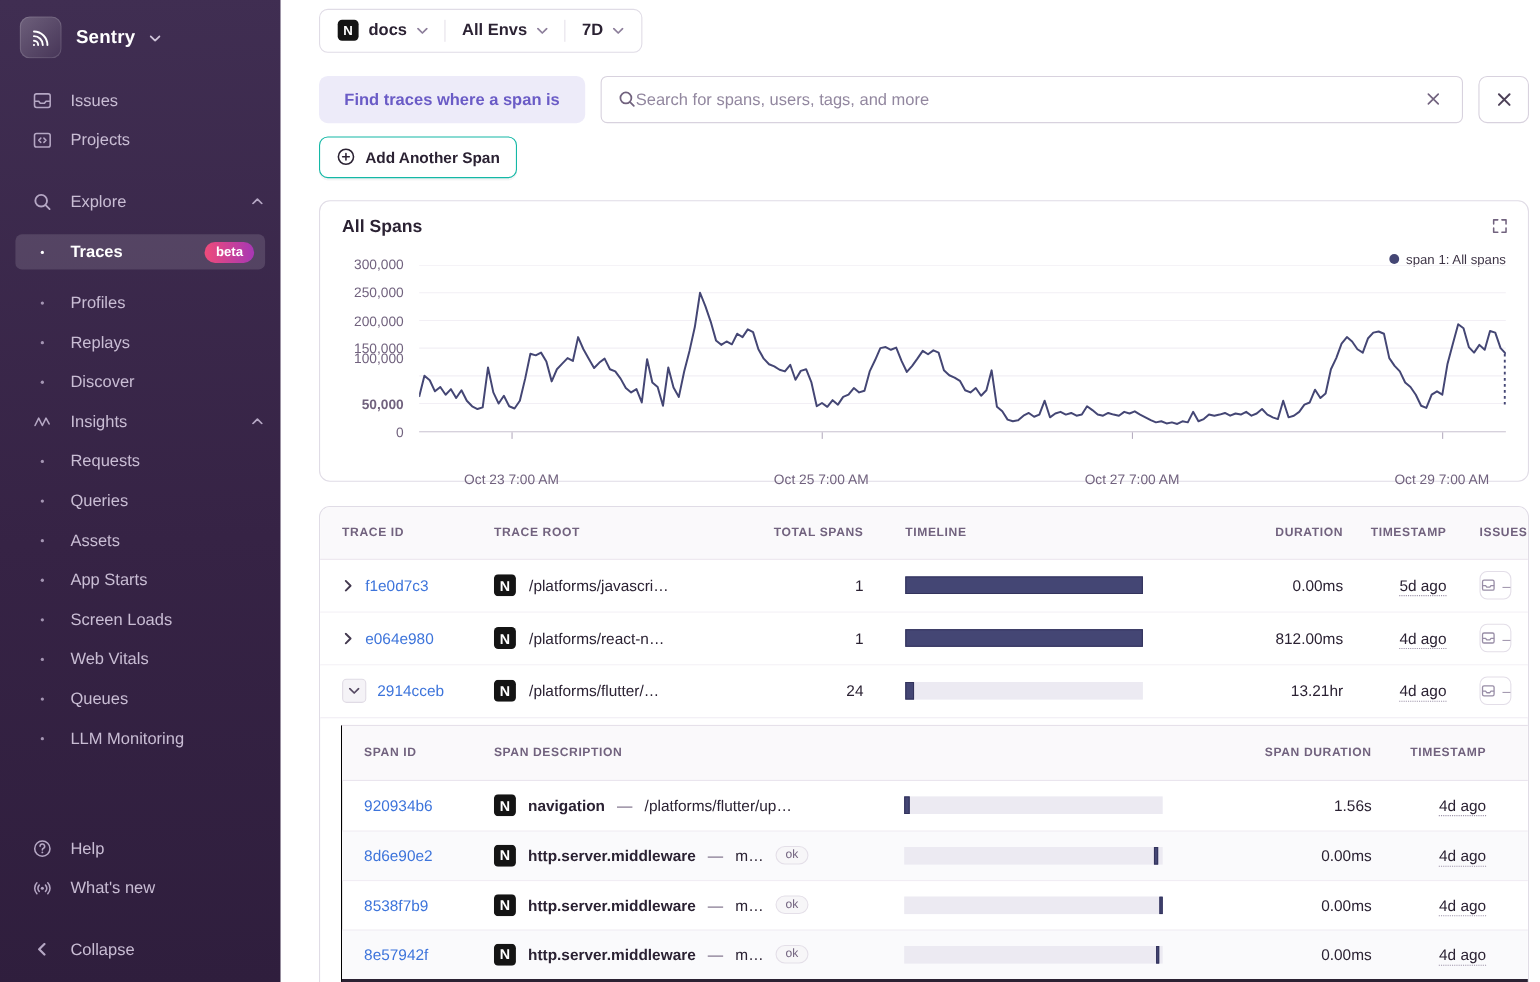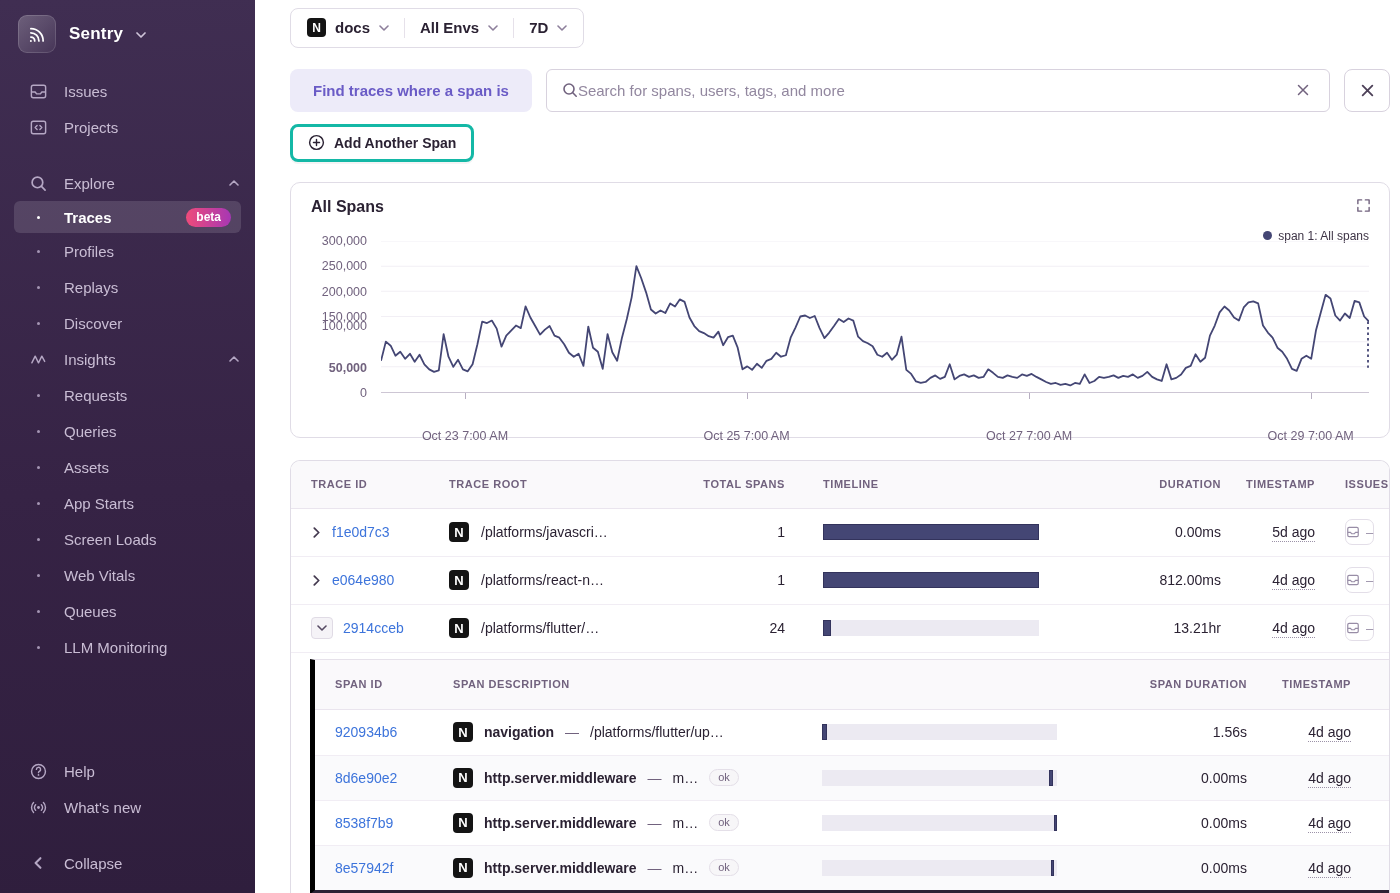--- a/index.html
+++ b/index.html
@@ -13,21 +13,21 @@
 .brand-logo{width:38px;height:38px;border-radius:9px;background:linear-gradient(135deg,rgba(255,255,255,.24),rgba(255,255,255,.04));box-shadow:inset 0 0 0 1px rgba(255,255,255,.14);display:flex;align-items:center;justify-content:center;}
 .brand-name{color:#fff;font-size:17px;font-weight:700;letter-spacing:.2px;}
 .brand .chev{color:#cfc4d9;display:flex;margin-top:2px;}
 .nav{display:flex;flex-direction:column;}
 .nav-item{height:36px;display:flex;align-items:center;padding:0 16px 0 28px;color:#c9bdd4;font-size:15px;gap:16px;cursor:pointer;white-space:nowrap;}
 .nav-ic{width:20px;height:20px;display:flex;align-items:center;justify-content:center;color:#b5a7c4;flex:0 0 20px;}
 .sec-chev{margin-left:auto;color:#b5a7c4;display:flex;}
 .bullet{width:20px;display:flex;justify-content:center;flex:0 0 20px;}
 .bullet::before{content:"";width:3px;height:3px;border-radius:50%;background:#a495b3;}
 .nav-gap{height:20px;}
-.nav-item.active{background:rgba(255,255,255,.13);border-radius:6px;margin:0 14px;padding:0 10px 0 14px;height:32px;color:#fff;font-weight:700;}
+.nav-item.active{background:rgba(255,255,255,.13);border-radius:6px;margin:12px 14px;padding:0 10px 0 14px;height:32px;color:#fff;font-weight:700;}
 .nav-item.active .bullet::before{background:#fff;}
 .beta{margin-left:auto;background:linear-gradient(90deg,#ee4b7a,#a737b4);color:#fff;font-size:12px;font-weight:700;padding:2px 10px 3px;border-radius:10px;}
 .sb-footer{margin-top:auto;display:flex;flex-direction:column;}
 .collapse-gap{height:20px;}
 
 
 .main{flex:1;min-width:0;padding:8px 10px 0 35px;display:flex;flex-direction:column;}
 .env-pill{align-self:flex-start;display:flex;align-items:center;height:40px;border:1px solid #e0dce6;border-radius:8px;background:#fff;padding:0 16px;}
 .seg{display:flex;align-items:center;gap:9px;font-size:15px;font-weight:700;color:#2b2233;cursor:pointer;}
 .navatar{width:20px;height:20px;border-radius:4px;background:#141414;color:#fff;font-weight:700;font-size:13px;display:flex;align-items:center;justify-content:center;flex:0 0 auto;}
@@ -35,21 +35,21 @@
 .vdiv{width:1px;height:20px;background:#e6e1ea;margin:0 15px;}
 .chev{color:#8d7f9b;display:flex;}
 
 .filter-row{display:flex;gap:14px;margin:21px 0 12px;height:43px;}
 .find-pill{background:#edebf9;color:#6a5bc6;font-weight:700;font-size:15px;border-radius:8px;display:flex;align-items:center;padding:0 23px;white-space:nowrap;}
 .searchbox{flex:1;border:1px solid #d8d2de;border-radius:6px;display:flex;align-items:center;padding:0 15px;background:#fff;color:#71627e;}
 .searchbox input{flex:1;border:0;outline:0;font-size:15px;color:#2b2233;font-family:inherit;background:transparent;}
 .searchbox input::placeholder{color:#92879f;}
 .xbtn{background:none;border:0;color:#71627e;display:flex;cursor:pointer;padding:4px;}
 .close-square{flex:0 0 46px;border:1px solid #d8d2de;border-radius:8px;background:#fff;display:flex;align-items:center;justify-content:center;color:#4d4158;cursor:pointer;}
-.add-span{align-self:flex-start;display:flex;align-items:center;gap:9px;height:38px;border:3px solid #14b8a6;border-radius:8px;background:#fff;padding:0 15px;font-size:14px;font-weight:700;color:#2b2233;box-shadow:0 2px 0 rgba(43,34,51,.05);cursor:pointer;text-align:right;}
+.add-span{align-self:flex-start;display:flex;align-items:center;gap:9px;height:38px;border:1px solid #14b8a6;border-radius:8px;background:#fff;padding:0 15px;font-size:14px;font-weight:700;color:#2b2233;box-shadow:0 2px 0 rgba(43,34,51,.05);cursor:pointer;text-align:right;}
 .add-span .plus{display:flex;color:#2b2233;}
 
 
 .chart-panel{position:relative;border:1px solid #e0dce6;border-radius:10px;height:256px;margin-top:20px;background:#fff;}
 .chart-title{position:absolute;left:20px;top:15px;font-size:16px;font-weight:700;color:#2b2233;}
 .fs-btn{position:absolute;right:18px;top:15px;background:none;border:0;color:#71627e;cursor:pointer;display:flex;}
 .legend{position:absolute;right:20px;top:46px;display:flex;align-items:center;gap:6px;font-size:12px;color:#3e3446;cursor:pointer;}
 .legend-dot{width:9px;height:9px;border-radius:50%;background:#444674;}
 .ylabels{position:absolute;left:20px;top:58px;width:56px;height:152px;}
 .ylab{position:absolute;right:0;transform:translateY(-50%);font-size:12.5px;color:#71627e;white-space:nowrap;}
@@ -73,21 +73,21 @@
 .link{color:#3d74db;cursor:pointer;}
 .croot{display:flex;align-items:center;gap:12px;overflow:hidden;white-space:nowrap;}
 .track{position:relative;height:16px;margin:0 12px 0 38px;background:#eceaf2;}
 .bar{position:absolute;top:0;height:100%;background:#444674;box-shadow:inset 0 0 0 1px #33335c;}
 .ts-ul{border-bottom:1px dotted #9c92a8;padding-bottom:1px;cursor:pointer;}
 .cissues{display:flex;}
 .issues-btn{margin-left:30px;width:46px;height:26px;border:1px solid #e3dee8;border-radius:7px;background:#fff;display:flex;align-items:center;justify-content:center;gap:6px;color:#988da6;cursor:pointer;}
 .issues-dash{font-size:13px;color:#988da6;}
 
 
-.subtable{margin:6px 0 0 19px;border-top:1px solid #e6e1ea;border-left:5px solid #000000;border-bottom:4px solid #2b2233;background:#fff;}
+.subtable{margin:6px 0 0 19px;border-top:1px solid #e6e1ea;border-left:1px solid #000000;border-bottom:4px solid #2b2233;background:#fff;}
 .s-head,.s-row{display:grid;grid-template-columns:118px 1fr 237px 188px 104px;padding:0 38px 0 20px;align-items:center;}
 .s-head{height:50px;background:#faf9fb;border-bottom:1px solid #eae5ee;}
 .s-row{height:45px;}
 .s-row + .s-row{border-top:1px solid #f1edf4;}
 .s-row.alt{background:#fafafc;}
 .sdesc{display:flex;align-items:center;gap:11px;overflow:hidden;white-space:nowrap;}
 .op{font-weight:700;}
 .sep{color:#71627e;}
 .ok-pill{font-size:11px;color:#71627e;border:1px solid #e4dfe8;background:#f7f6f8;border-radius:9px;padding:1px 8px 2px;flex:0 0 auto;}
 .strack{position:relative;height:16px;margin-right:2px;background:#eceaf2;}

